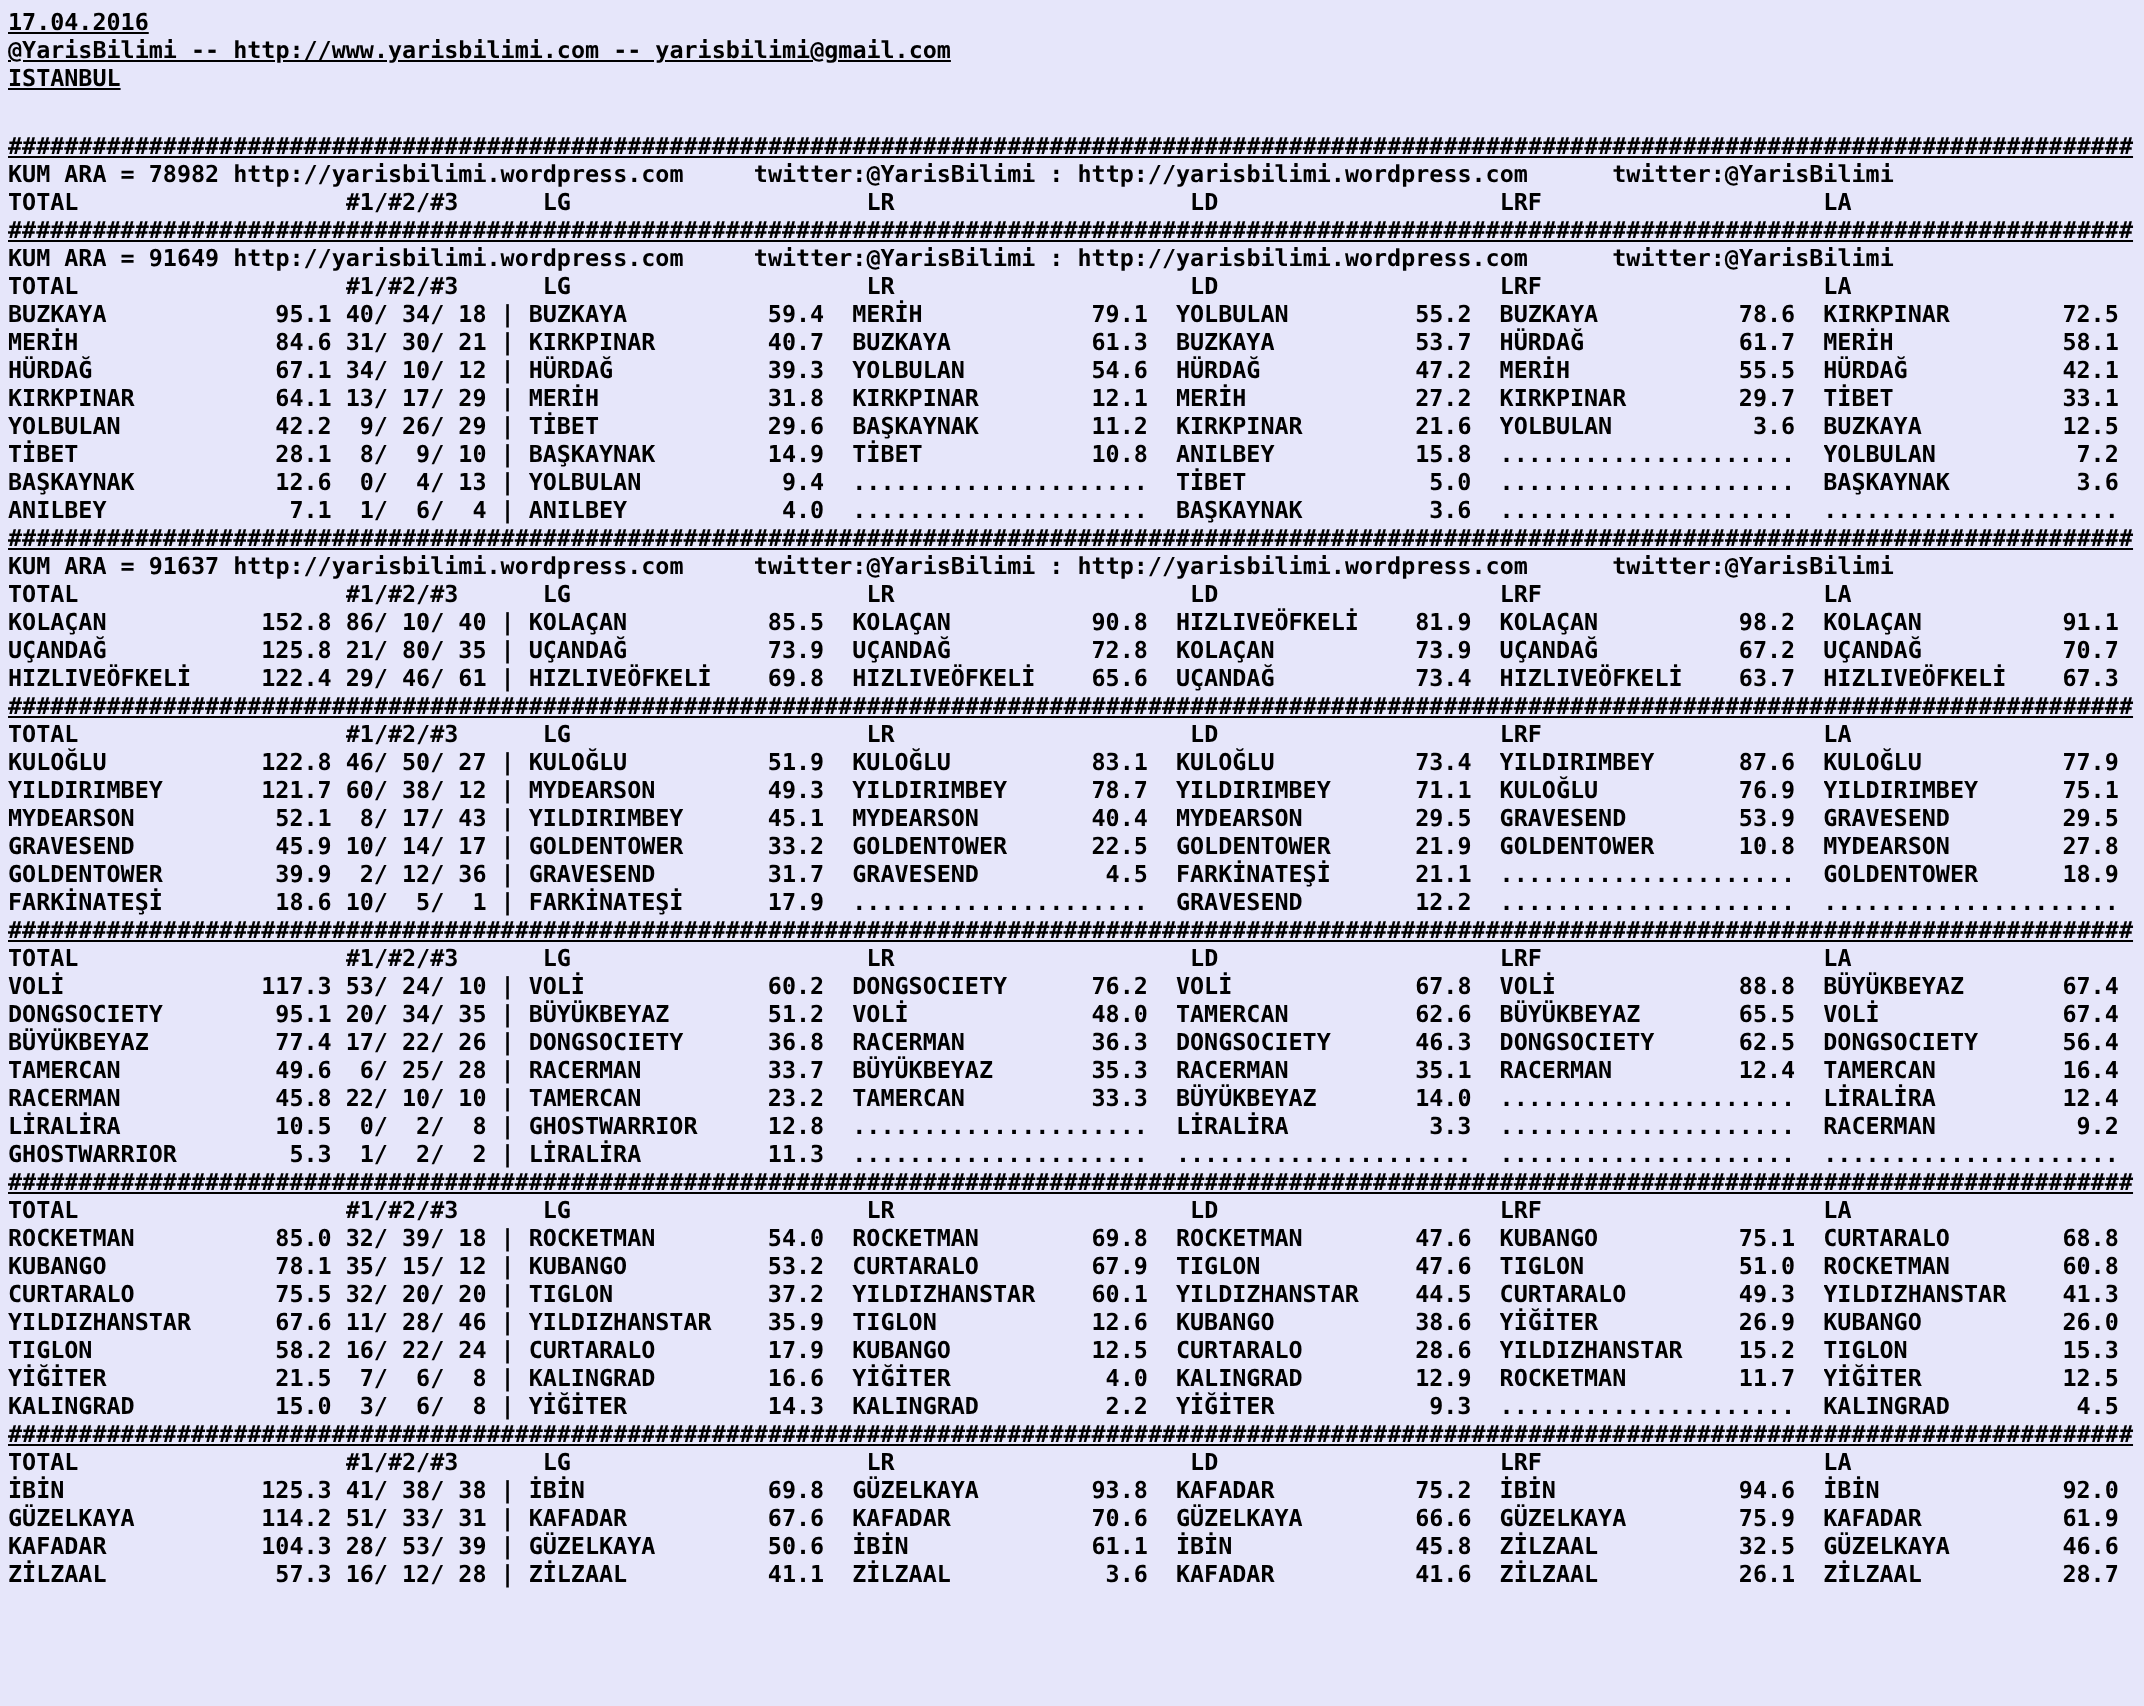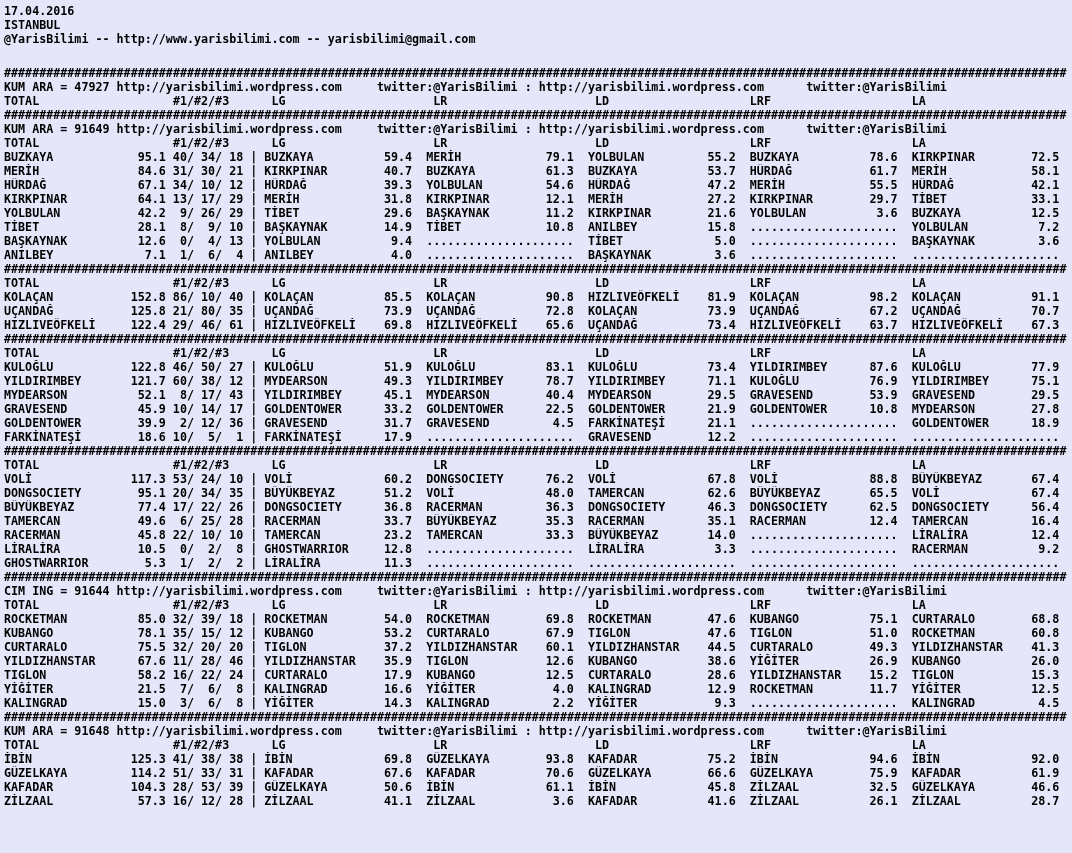--- a/index.html
+++ b/index.html
@@ -2,55 +2,56 @@
 <html><head>
 <meta charset="utf-8">
 <style>
   html,body{margin:0;padding:0;}
   body{
     width:1072px;height:853px;overflow:hidden;
     background:#e6e6fa;color:#000;
     font-family:"DejaVu Sans Mono","Liberation Mono",monospace;
     font-weight:bold;font-size:11.7px;
   }
-  .page{padding:4px 0 0 4px;}
+  .page{padding:4px 0 0 4px;text-decoration:underline;}
   .line{height:14px;line-height:14px;white-space:pre;overflow:hidden;}
   .line.blank{height:10px;}
   .c{display:inline-block;white-space:pre;vertical-align:top;overflow:hidden;}
   .r{text-align:right;}
   .w1{width:1ch}.w2{width:2ch}.w3{width:3ch}.w5{width:5ch}.w6{width:6ch}
   .w10{width:10ch}.w14{width:14ch}.w15{width:15ch}.w17{width:17ch}
   .w20{width:20ch}.w21{width:21ch}.w22{width:22ch}.w23{width:23ch}
   .w24{width:24ch}.w32{width:32ch}.w48{width:48ch}
 </style>
 </head>
 <body>
 
 <div class="page">
   <div class="line">17.04.2016</div>
+  <div class="line">@YarisBilimi -- http://www.yarisbilimi.com -- yarisbilimi@gmail.com</div>
   <div class="line">ISTANBUL</div>
-  <div class="line">@YarisBilimi -- http://www.yarisbilimi.com -- yarisbilimi@gmail.com</div>
   <div class="line blank"></div>
   <div class="line blank"></div>
   <div id="sections">
       <div class="line">#######################################################################################################################################################</div>
-      <div class="line"><span class="c w48">KUM ARA = 47927 http://yarisbilimi.wordpress.com</span><span class="c w5"></span><span class="c w20">twitter:@YarisBilimi</span><span class="c w3"> : </span><span class="c w32">http://yarisbilimi.wordpress.com</span><span class="c w6"></span><span class="c w20">twitter:@YarisBilimi</span></div>
+      <div class="line"><span class="c w48">KUM ARA = 78982 http://yarisbilimi.wordpress.com</span><span class="c w5"></span><span class="c w20">twitter:@YarisBilimi</span><span class="c w3"> : </span><span class="c w32">http://yarisbilimi.wordpress.com</span><span class="c w6"></span><span class="c w20">twitter:@YarisBilimi</span></div>
       <div class="line"><span class="c w24">TOTAL</span><span class="c w14">#1/#2/#3</span><span class="c w23">LG</span><span class="c w23">LR</span><span class="c w22">LD</span><span class="c w23">LRF</span><span class="c w20">LA</span></div>
       <div class="line">#######################################################################################################################################################</div>
       <div class="line"><span class="c w48">KUM ARA = 91649 http://yarisbilimi.wordpress.com</span><span class="c w5"></span><span class="c w20">twitter:@YarisBilimi</span><span class="c w3"> : </span><span class="c w32">http://yarisbilimi.wordpress.com</span><span class="c w6"></span><span class="c w20">twitter:@YarisBilimi</span></div>
       <div class="line"><span class="c w24">TOTAL</span><span class="c w14">#1/#2/#3</span><span class="c w23">LG</span><span class="c w23">LR</span><span class="c w22">LD</span><span class="c w23">LRF</span><span class="c w20">LA</span></div>
       <div class="line"><span class="c w17">BUZKAYA</span><span class="c w6 r">95.1</span><span class="c w1"></span><span class="c w10">40/ 34/ 18</span><span class="c w1"></span><span class="c w1">|</span><span class="c w1"></span><span class="c w15">BUZKAYA</span><span class="c w6 r">59.4</span><span class="c w2"></span><span class="c w15">MERİH</span><span class="c w6 r">79.1</span><span class="c w2"></span><span class="c w15">YOLBULAN</span><span class="c w6 r">55.2</span><span class="c w2"></span><span class="c w15">BUZKAYA</span><span class="c w6 r">78.6</span><span class="c w2"></span><span class="c w15">KIRKPINAR</span><span class="c w6 r">72.5</span><span class="c w2"></span></div>
       <div class="line"><span class="c w17">MERİH</span><span class="c w6 r">84.6</span><span class="c w1"></span><span class="c w10">31/ 30/ 21</span><span class="c w1"></span><span class="c w1">|</span><span class="c w1"></span><span class="c w15">KIRKPINAR</span><span class="c w6 r">40.7</span><span class="c w2"></span><span class="c w15">BUZKAYA</span><span class="c w6 r">61.3</span><span class="c w2"></span><span class="c w15">BUZKAYA</span><span class="c w6 r">53.7</span><span class="c w2"></span><span class="c w15">HÜRDAĞ</span><span class="c w6 r">61.7</span><span class="c w2"></span><span class="c w15">MERİH</span><span class="c w6 r">58.1</span><span class="c w2"></span></div>
       <div class="line"><span class="c w17">HÜRDAĞ</span><span class="c w6 r">67.1</span><span class="c w1"></span><span class="c w10">34/ 10/ 12</span><span class="c w1"></span><span class="c w1">|</span><span class="c w1"></span><span class="c w15">HÜRDAĞ</span><span class="c w6 r">39.3</span><span class="c w2"></span><span class="c w15">YOLBULAN</span><span class="c w6 r">54.6</span><span class="c w2"></span><span class="c w15">HÜRDAĞ</span><span class="c w6 r">47.2</span><span class="c w2"></span><span class="c w15">MERİH</span><span class="c w6 r">55.5</span><span class="c w2"></span><span class="c w15">HÜRDAĞ</span><span class="c w6 r">42.1</span><span class="c w2"></span></div>
       <div class="line"><span class="c w17">KIRKPINAR</span><span class="c w6 r">64.1</span><span class="c w1"></span><span class="c w10">13/ 17/ 29</span><span class="c w1"></span><span class="c w1">|</span><span class="c w1"></span><span class="c w15">MERİH</span><span class="c w6 r">31.8</span><span class="c w2"></span><span class="c w15">KIRKPINAR</span><span class="c w6 r">12.1</span><span class="c w2"></span><span class="c w15">MERİH</span><span class="c w6 r">27.2</span><span class="c w2"></span><span class="c w15">KIRKPINAR</span><span class="c w6 r">29.7</span><span class="c w2"></span><span class="c w15">TİBET</span><span class="c w6 r">33.1</span><span class="c w2"></span></div>
       <div class="line"><span class="c w17">YOLBULAN</span><span class="c w6 r">42.2</span><span class="c w1"></span><span class="c w10"> 9/ 26/ 29</span><span class="c w1"></span><span class="c w1">|</span><span class="c w1"></span><span class="c w15">TİBET</span><span class="c w6 r">29.6</span><span class="c w2"></span><span class="c w15">BAŞKAYNAK</span><span class="c w6 r">11.2</span><span class="c w2"></span><span class="c w15">KIRKPINAR</span><span class="c w6 r">21.6</span><span class="c w2"></span><span class="c w15">YOLBULAN</span><span class="c w6 r">3.6</span><span class="c w2"></span><span class="c w15">BUZKAYA</span><span class="c w6 r">12.5</span><span class="c w2"></span></div>
       <div class="line"><span class="c w17">TİBET</span><span class="c w6 r">28.1</span><span class="c w1"></span><span class="c w10"> 8/  9/ 10</span><span class="c w1"></span><span class="c w1">|</span><span class="c w1"></span><span class="c w15">BAŞKAYNAK</span><span class="c w6 r">14.9</span><span class="c w2"></span><span class="c w15">TİBET</span><span class="c w6 r">10.8</span><span class="c w2"></span><span class="c w15">ANILBEY</span><span class="c w6 r">15.8</span><span class="c w2"></span><span class="c w21">.....................</span><span class="c w2"></span><span class="c w15">YOLBULAN</span><span class="c w6 r">7.2</span><span class="c w2"></span></div>
       <div class="line"><span class="c w17">BAŞKAYNAK</span><span class="c w6 r">12.6</span><span class="c w1"></span><span class="c w10"> 0/  4/ 13</span><span class="c w1"></span><span class="c w1">|</span><span class="c w1"></span><span class="c w15">YOLBULAN</span><span class="c w6 r">9.4</span><span class="c w2"></span><span class="c w21">.....................</span><span class="c w2"></span><span class="c w15">TİBET</span><span class="c w6 r">5.0</span><span class="c w2"></span><span class="c w21">.....................</span><span class="c w2"></span><span class="c w15">BAŞKAYNAK</span><span class="c w6 r">3.6</span><span class="c w2"></span></div>
       <div class="line"><span class="c w17">ANILBEY</span><span class="c w6 r">7.1</span><span class="c w1"></span><span class="c w10"> 1/  6/  4</span><span class="c w1"></span><span class="c w1">|</span><span class="c w1"></span><span class="c w15">ANILBEY</span><span class="c w6 r">4.0</span><span class="c w2"></span><span class="c w21">.....................</span><span class="c w2"></span><span class="c w15">BAŞKAYNAK</span><span class="c w6 r">3.6</span><span class="c w2"></span><span class="c w21">.....................</span><span class="c w2"></span><span class="c w21">.....................</span><span class="c w2"></span></div>
       <div class="line">#######################################################################################################################################################</div>
+      <div class="line"><span class="c w48">KUM ARA = 91637 http://yarisbilimi.wordpress.com</span><span class="c w5"></span><span class="c w20">twitter:@YarisBilimi</span><span class="c w3"> : </span><span class="c w32">http://yarisbilimi.wordpress.com</span><span class="c w6"></span><span class="c w20">twitter:@YarisBilimi</span></div>
       <div class="line"><span class="c w24">TOTAL</span><span class="c w14">#1/#2/#3</span><span class="c w23">LG</span><span class="c w23">LR</span><span class="c w22">LD</span><span class="c w23">LRF</span><span class="c w20">LA</span></div>
       <div class="line"><span class="c w17">KOLAÇAN</span><span class="c w6 r">152.8</span><span class="c w1"></span><span class="c w10">86/ 10/ 40</span><span class="c w1"></span><span class="c w1">|</span><span class="c w1"></span><span class="c w15">KOLAÇAN</span><span class="c w6 r">85.5</span><span class="c w2"></span><span class="c w15">KOLAÇAN</span><span class="c w6 r">90.8</span><span class="c w2"></span><span class="c w15">HIZLIVEÖFKELİ</span><span class="c w6 r">81.9</span><span class="c w2"></span><span class="c w15">KOLAÇAN</span><span class="c w6 r">98.2</span><span class="c w2"></span><span class="c w15">KOLAÇAN</span><span class="c w6 r">91.1</span><span class="c w2"></span></div>
       <div class="line"><span class="c w17">UÇANDAĞ</span><span class="c w6 r">125.8</span><span class="c w1"></span><span class="c w10">21/ 80/ 35</span><span class="c w1"></span><span class="c w1">|</span><span class="c w1"></span><span class="c w15">UÇANDAĞ</span><span class="c w6 r">73.9</span><span class="c w2"></span><span class="c w15">UÇANDAĞ</span><span class="c w6 r">72.8</span><span class="c w2"></span><span class="c w15">KOLAÇAN</span><span class="c w6 r">73.9</span><span class="c w2"></span><span class="c w15">UÇANDAĞ</span><span class="c w6 r">67.2</span><span class="c w2"></span><span class="c w15">UÇANDAĞ</span><span class="c w6 r">70.7</span><span class="c w2"></span></div>
       <div class="line"><span class="c w17">HIZLIVEÖFKELİ</span><span class="c w6 r">122.4</span><span class="c w1"></span><span class="c w10">29/ 46/ 61</span><span class="c w1"></span><span class="c w1">|</span><span class="c w1"></span><span class="c w15">HIZLIVEÖFKELİ</span><span class="c w6 r">69.8</span><span class="c w2"></span><span class="c w15">HIZLIVEÖFKELİ</span><span class="c w6 r">65.6</span><span class="c w2"></span><span class="c w15">UÇANDAĞ</span><span class="c w6 r">73.4</span><span class="c w2"></span><span class="c w15">HIZLIVEÖFKELİ</span><span class="c w6 r">63.7</span><span class="c w2"></span><span class="c w15">HIZLIVEÖFKELİ</span><span class="c w6 r">67.3</span><span class="c w2"></span></div>
       <div class="line">#######################################################################################################################################################</div>
       <div class="line"><span class="c w24">TOTAL</span><span class="c w14">#1/#2/#3</span><span class="c w23">LG</span><span class="c w23">LR</span><span class="c w22">LD</span><span class="c w23">LRF</span><span class="c w20">LA</span></div>
       <div class="line"><span class="c w17">KULOĞLU</span><span class="c w6 r">122.8</span><span class="c w1"></span><span class="c w10">46/ 50/ 27</span><span class="c w1"></span><span class="c w1">|</span><span class="c w1"></span><span class="c w15">KULOĞLU</span><span class="c w6 r">51.9</span><span class="c w2"></span><span class="c w15">KULOĞLU</span><span class="c w6 r">83.1</span><span class="c w2"></span><span class="c w15">KULOĞLU</span><span class="c w6 r">73.4</span><span class="c w2"></span><span class="c w15">YILDIRIMBEY</span><span class="c w6 r">87.6</span><span class="c w2"></span><span class="c w15">KULOĞLU</span><span class="c w6 r">77.9</span><span class="c w2"></span></div>
       <div class="line"><span class="c w17">YILDIRIMBEY</span><span class="c w6 r">121.7</span><span class="c w1"></span><span class="c w10">60/ 38/ 12</span><span class="c w1"></span><span class="c w1">|</span><span class="c w1"></span><span class="c w15">MYDEARSON</span><span class="c w6 r">49.3</span><span class="c w2"></span><span class="c w15">YILDIRIMBEY</span><span class="c w6 r">78.7</span><span class="c w2"></span><span class="c w15">YILDIRIMBEY</span><span class="c w6 r">71.1</span><span class="c w2"></span><span class="c w15">KULOĞLU</span><span class="c w6 r">76.9</span><span class="c w2"></span><span class="c w15">YILDIRIMBEY</span><span class="c w6 r">75.1</span><span class="c w2"></span></div>
       <div class="line"><span class="c w17">MYDEARSON</span><span class="c w6 r">52.1</span><span class="c w1"></span><span class="c w10"> 8/ 17/ 43</span><span class="c w1"></span><span class="c w1">|</span><span class="c w1"></span><span class="c w15">YILDIRIMBEY</span><span class="c w6 r">45.1</span><span class="c w2"></span><span class="c w15">MYDEARSON</span><span class="c w6 r">40.4</span><span class="c w2"></span><span class="c w15">MYDEARSON</span><span class="c w6 r">29.5</span><span class="c w2"></span><span class="c w15">GRAVESEND</span><span class="c w6 r">53.9</span><span class="c w2"></span><span class="c w15">GRAVESEND</span><span class="c w6 r">29.5</span><span class="c w2"></span></div>
       <div class="line"><span class="c w17">GRAVESEND</span><span class="c w6 r">45.9</span><span class="c w1"></span><span class="c w10">10/ 14/ 17</span><span class="c w1"></span><span class="c w1">|</span><span class="c w1"></span><span class="c w15">GOLDENTOWER</span><span class="c w6 r">33.2</span><span class="c w2"></span><span class="c w15">GOLDENTOWER</span><span class="c w6 r">22.5</span><span class="c w2"></span><span class="c w15">GOLDENTOWER</span><span class="c w6 r">21.9</span><span class="c w2"></span><span class="c w15">GOLDENTOWER</span><span class="c w6 r">10.8</span><span class="c w2"></span><span class="c w15">MYDEARSON</span><span class="c w6 r">27.8</span><span class="c w2"></span></div>
@@ -59,30 +60,28 @@
       <div class="line">#######################################################################################################################################################</div>
       <div class="line"><span class="c w24">TOTAL</span><span class="c w14">#1/#2/#3</span><span class="c w23">LG</span><span class="c w23">LR</span><span class="c w22">LD</span><span class="c w23">LRF</span><span class="c w20">LA</span></div>
       <div class="line"><span class="c w17">VOLİ</span><span class="c w6 r">117.3</span><span class="c w1"></span><span class="c w10">53/ 24/ 10</span><span class="c w1"></span><span class="c w1">|</span><span class="c w1"></span><span class="c w15">VOLİ</span><span class="c w6 r">60.2</span><span class="c w2"></span><span class="c w15">DONGSOCIETY</span><span class="c w6 r">76.2</span><span class="c w2"></span><span class="c w15">VOLİ</span><span class="c w6 r">67.8</span><span class="c w2"></span><span class="c w15">VOLİ</span><span class="c w6 r">88.8</span><span class="c w2"></span><span class="c w15">BÜYÜKBEYAZ</span><span class="c w6 r">67.4</span><span class="c w2"></span></div>
       <div class="line"><span class="c w17">DONGSOCIETY</span><span class="c w6 r">95.1</span><span class="c w1"></span><span class="c w10">20/ 34/ 35</span><span class="c w1"></span><span class="c w1">|</span><span class="c w1"></span><span class="c w15">BÜYÜKBEYAZ</span><span class="c w6 r">51.2</span><span class="c w2"></span><span class="c w15">VOLİ</span><span class="c w6 r">48.0</span><span class="c w2"></span><span class="c w15">TAMERCAN</span><span class="c w6 r">62.6</span><span class="c w2"></span><span class="c w15">BÜYÜKBEYAZ</span><span class="c w6 r">65.5</span><span class="c w2"></span><span class="c w15">VOLİ</span><span class="c w6 r">67.4</span><span class="c w2"></span></div>
       <div class="line"><span class="c w17">BÜYÜKBEYAZ</span><span class="c w6 r">77.4</span><span class="c w1"></span><span class="c w10">17/ 22/ 26</span><span class="c w1"></span><span class="c w1">|</span><span class="c w1"></span><span class="c w15">DONGSOCIETY</span><span class="c w6 r">36.8</span><span class="c w2"></span><span class="c w15">RACERMAN</span><span class="c w6 r">36.3</span><span class="c w2"></span><span class="c w15">DONGSOCIETY</span><span class="c w6 r">46.3</span><span class="c w2"></span><span class="c w15">DONGSOCIETY</span><span class="c w6 r">62.5</span><span class="c w2"></span><span class="c w15">DONGSOCIETY</span><span class="c w6 r">56.4</span><span class="c w2"></span></div>
       <div class="line"><span class="c w17">TAMERCAN</span><span class="c w6 r">49.6</span><span class="c w1"></span><span class="c w10"> 6/ 25/ 28</span><span class="c w1"></span><span class="c w1">|</span><span class="c w1"></span><span class="c w15">RACERMAN</span><span class="c w6 r">33.7</span><span class="c w2"></span><span class="c w15">BÜYÜKBEYAZ</span><span class="c w6 r">35.3</span><span class="c w2"></span><span class="c w15">RACERMAN</span><span class="c w6 r">35.1</span><span class="c w2"></span><span class="c w15">RACERMAN</span><span class="c w6 r">12.4</span><span class="c w2"></span><span class="c w15">TAMERCAN</span><span class="c w6 r">16.4</span><span class="c w2"></span></div>
       <div class="line"><span class="c w17">RACERMAN</span><span class="c w6 r">45.8</span><span class="c w1"></span><span class="c w10">22/ 10/ 10</span><span class="c w1"></span><span class="c w1">|</span><span class="c w1"></span><span class="c w15">TAMERCAN</span><span class="c w6 r">23.2</span><span class="c w2"></span><span class="c w15">TAMERCAN</span><span class="c w6 r">33.3</span><span class="c w2"></span><span class="c w15">BÜYÜKBEYAZ</span><span class="c w6 r">14.0</span><span class="c w2"></span><span class="c w21">.....................</span><span class="c w2"></span><span class="c w15">LİRALİRA</span><span class="c w6 r">12.4</span><span class="c w2"></span></div>
       <div class="line"><span class="c w17">LİRALİRA</span><span class="c w6 r">10.5</span><span class="c w1"></span><span class="c w10"> 0/  2/  8</span><span class="c w1"></span><span class="c w1">|</span><span class="c w1"></span><span class="c w15">GHOSTWARRIOR</span><span class="c w6 r">12.8</span><span class="c w2"></span><span class="c w21">.....................</span><span class="c w2"></span><span class="c w15">LİRALİRA</span><span class="c w6 r">3.3</span><span class="c w2"></span><span class="c w21">.....................</span><span class="c w2"></span><span class="c w15">RACERMAN</span><span class="c w6 r">9.2</span><span class="c w2"></span></div>
       <div class="line"><span class="c w17">GHOSTWARRIOR</span><span class="c w6 r">5.3</span><span class="c w1"></span><span class="c w10"> 1/  2/  2</span><span class="c w1"></span><span class="c w1">|</span><span class="c w1"></span><span class="c w15">LİRALİRA</span><span class="c w6 r">11.3</span><span class="c w2"></span><span class="c w21">.....................</span><span class="c w2"></span><span class="c w21">.....................</span><span class="c w2"></span><span class="c w21">.....................</span><span class="c w2"></span><span class="c w21">.....................</span><span class="c w2"></span></div>
       <div class="line">#######################################################################################################################################################</div>
-      <div class="line"><span class="c w48">CIM ING = 91644 http://yarisbilimi.wordpress.com</span><span class="c w5"></span><span class="c w20">twitter:@YarisBilimi</span><span class="c w3"> : </span><span class="c w32">http://yarisbilimi.wordpress.com</span><span class="c w6"></span><span class="c w20">twitter:@YarisBilimi</span></div>
       <div class="line"><span class="c w24">TOTAL</span><span class="c w14">#1/#2/#3</span><span class="c w23">LG</span><span class="c w23">LR</span><span class="c w22">LD</span><span class="c w23">LRF</span><span class="c w20">LA</span></div>
       <div class="line"><span class="c w17">ROCKETMAN</span><span class="c w6 r">85.0</span><span class="c w1"></span><span class="c w10">32/ 39/ 18</span><span class="c w1"></span><span class="c w1">|</span><span class="c w1"></span><span class="c w15">ROCKETMAN</span><span class="c w6 r">54.0</span><span class="c w2"></span><span class="c w15">ROCKETMAN</span><span class="c w6 r">69.8</span><span class="c w2"></span><span class="c w15">ROCKETMAN</span><span class="c w6 r">47.6</span><span class="c w2"></span><span class="c w15">KUBANGO</span><span class="c w6 r">75.1</span><span class="c w2"></span><span class="c w15">CURTARALO</span><span class="c w6 r">68.8</span><span class="c w2"></span></div>
       <div class="line"><span class="c w17">KUBANGO</span><span class="c w6 r">78.1</span><span class="c w1"></span><span class="c w10">35/ 15/ 12</span><span class="c w1"></span><span class="c w1">|</span><span class="c w1"></span><span class="c w15">KUBANGO</span><span class="c w6 r">53.2</span><span class="c w2"></span><span class="c w15">CURTARALO</span><span class="c w6 r">67.9</span><span class="c w2"></span><span class="c w15">TIGLON</span><span class="c w6 r">47.6</span><span class="c w2"></span><span class="c w15">TIGLON</span><span class="c w6 r">51.0</span><span class="c w2"></span><span class="c w15">ROCKETMAN</span><span class="c w6 r">60.8</span><span class="c w2"></span></div>
       <div class="line"><span class="c w17">CURTARALO</span><span class="c w6 r">75.5</span><span class="c w1"></span><span class="c w10">32/ 20/ 20</span><span class="c w1"></span><span class="c w1">|</span><span class="c w1"></span><span class="c w15">TIGLON</span><span class="c w6 r">37.2</span><span class="c w2"></span><span class="c w15">YILDIZHANSTAR</span><span class="c w6 r">60.1</span><span class="c w2"></span><span class="c w15">YILDIZHANSTAR</span><span class="c w6 r">44.5</span><span class="c w2"></span><span class="c w15">CURTARALO</span><span class="c w6 r">49.3</span><span class="c w2"></span><span class="c w15">YILDIZHANSTAR</span><span class="c w6 r">41.3</span><span class="c w2"></span></div>
       <div class="line"><span class="c w17">YILDIZHANSTAR</span><span class="c w6 r">67.6</span><span class="c w1"></span><span class="c w10">11/ 28/ 46</span><span class="c w1"></span><span class="c w1">|</span><span class="c w1"></span><span class="c w15">YILDIZHANSTAR</span><span class="c w6 r">35.9</span><span class="c w2"></span><span class="c w15">TIGLON</span><span class="c w6 r">12.6</span><span class="c w2"></span><span class="c w15">KUBANGO</span><span class="c w6 r">38.6</span><span class="c w2"></span><span class="c w15">YİĞİTER</span><span class="c w6 r">26.9</span><span class="c w2"></span><span class="c w15">KUBANGO</span><span class="c w6 r">26.0</span><span class="c w2"></span></div>
       <div class="line"><span class="c w17">TIGLON</span><span class="c w6 r">58.2</span><span class="c w1"></span><span class="c w10">16/ 22/ 24</span><span class="c w1"></span><span class="c w1">|</span><span class="c w1"></span><span class="c w15">CURTARALO</span><span class="c w6 r">17.9</span><span class="c w2"></span><span class="c w15">KUBANGO</span><span class="c w6 r">12.5</span><span class="c w2"></span><span class="c w15">CURTARALO</span><span class="c w6 r">28.6</span><span class="c w2"></span><span class="c w15">YILDIZHANSTAR</span><span class="c w6 r">15.2</span><span class="c w2"></span><span class="c w15">TIGLON</span><span class="c w6 r">15.3</span><span class="c w2"></span></div>
       <div class="line"><span class="c w17">YİĞİTER</span><span class="c w6 r">21.5</span><span class="c w1"></span><span class="c w10"> 7/  6/  8</span><span class="c w1"></span><span class="c w1">|</span><span class="c w1"></span><span class="c w15">KALINGRAD</span><span class="c w6 r">16.6</span><span class="c w2"></span><span class="c w15">YİĞİTER</span><span class="c w6 r">4.0</span><span class="c w2"></span><span class="c w15">KALINGRAD</span><span class="c w6 r">12.9</span><span class="c w2"></span><span class="c w15">ROCKETMAN</span><span class="c w6 r">11.7</span><span class="c w2"></span><span class="c w15">YİĞİTER</span><span class="c w6 r">12.5</span><span class="c w2"></span></div>
       <div class="line"><span class="c w17">KALINGRAD</span><span class="c w6 r">15.0</span><span class="c w1"></span><span class="c w10"> 3/  6/  8</span><span class="c w1"></span><span class="c w1">|</span><span class="c w1"></span><span class="c w15">YİĞİTER</span><span class="c w6 r">14.3</span><span class="c w2"></span><span class="c w15">KALINGRAD</span><span class="c w6 r">2.2</span><span class="c w2"></span><span class="c w15">YİĞİTER</span><span class="c w6 r">9.3</span><span class="c w2"></span><span class="c w21">.....................</span><span class="c w2"></span><span class="c w15">KALINGRAD</span><span class="c w6 r">4.5</span><span class="c w2"></span></div>
       <div class="line">#######################################################################################################################################################</div>
-      <div class="line"><span class="c w48">KUM ARA = 91648 http://yarisbilimi.wordpress.com</span><span class="c w5"></span><span class="c w20">twitter:@YarisBilimi</span><span class="c w3"> : </span><span class="c w32">http://yarisbilimi.wordpress.com</span><span class="c w6"></span><span class="c w20">twitter:@YarisBilimi</span></div>
       <div class="line"><span class="c w24">TOTAL</span><span class="c w14">#1/#2/#3</span><span class="c w23">LG</span><span class="c w23">LR</span><span class="c w22">LD</span><span class="c w23">LRF</span><span class="c w20">LA</span></div>
       <div class="line"><span class="c w17">İBİN</span><span class="c w6 r">125.3</span><span class="c w1"></span><span class="c w10">41/ 38/ 38</span><span class="c w1"></span><span class="c w1">|</span><span class="c w1"></span><span class="c w15">İBİN</span><span class="c w6 r">69.8</span><span class="c w2"></span><span class="c w15">GÜZELKAYA</span><span class="c w6 r">93.8</span><span class="c w2"></span><span class="c w15">KAFADAR</span><span class="c w6 r">75.2</span><span class="c w2"></span><span class="c w15">İBİN</span><span class="c w6 r">94.6</span><span class="c w2"></span><span class="c w15">İBİN</span><span class="c w6 r">92.0</span><span class="c w2"></span></div>
       <div class="line"><span class="c w17">GÜZELKAYA</span><span class="c w6 r">114.2</span><span class="c w1"></span><span class="c w10">51/ 33/ 31</span><span class="c w1"></span><span class="c w1">|</span><span class="c w1"></span><span class="c w15">KAFADAR</span><span class="c w6 r">67.6</span><span class="c w2"></span><span class="c w15">KAFADAR</span><span class="c w6 r">70.6</span><span class="c w2"></span><span class="c w15">GÜZELKAYA</span><span class="c w6 r">66.6</span><span class="c w2"></span><span class="c w15">GÜZELKAYA</span><span class="c w6 r">75.9</span><span class="c w2"></span><span class="c w15">KAFADAR</span><span class="c w6 r">61.9</span><span class="c w2"></span></div>
       <div class="line"><span class="c w17">KAFADAR</span><span class="c w6 r">104.3</span><span class="c w1"></span><span class="c w10">28/ 53/ 39</span><span class="c w1"></span><span class="c w1">|</span><span class="c w1"></span><span class="c w15">GÜZELKAYA</span><span class="c w6 r">50.6</span><span class="c w2"></span><span class="c w15">İBİN</span><span class="c w6 r">61.1</span><span class="c w2"></span><span class="c w15">İBİN</span><span class="c w6 r">45.8</span><span class="c w2"></span><span class="c w15">ZİLZAAL</span><span class="c w6 r">32.5</span><span class="c w2"></span><span class="c w15">GÜZELKAYA</span><span class="c w6 r">46.6</span><span class="c w2"></span></div>
       <div class="line"><span class="c w17">ZİLZAAL</span><span class="c w6 r">57.3</span><span class="c w1"></span><span class="c w10">16/ 12/ 28</span><span class="c w1"></span><span class="c w1">|</span><span class="c w1"></span><span class="c w15">ZİLZAAL</span><span class="c w6 r">41.1</span><span class="c w2"></span><span class="c w15">ZİLZAAL</span><span class="c w6 r">3.6</span><span class="c w2"></span><span class="c w15">KAFADAR</span><span class="c w6 r">41.6</span><span class="c w2"></span><span class="c w15">ZİLZAAL</span><span class="c w6 r">26.1</span><span class="c w2"></span><span class="c w15">ZİLZAAL</span><span class="c w6 r">28.7</span><span class="c w2"></span></div>
     </div>
 </div>
 
 </body></html>

